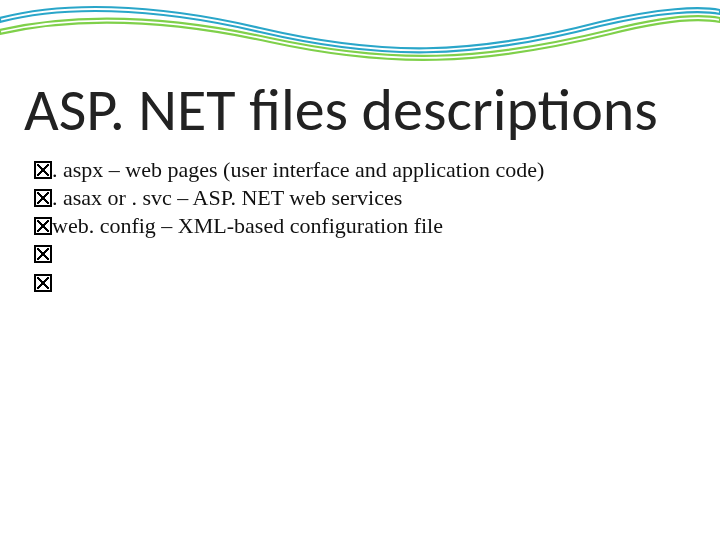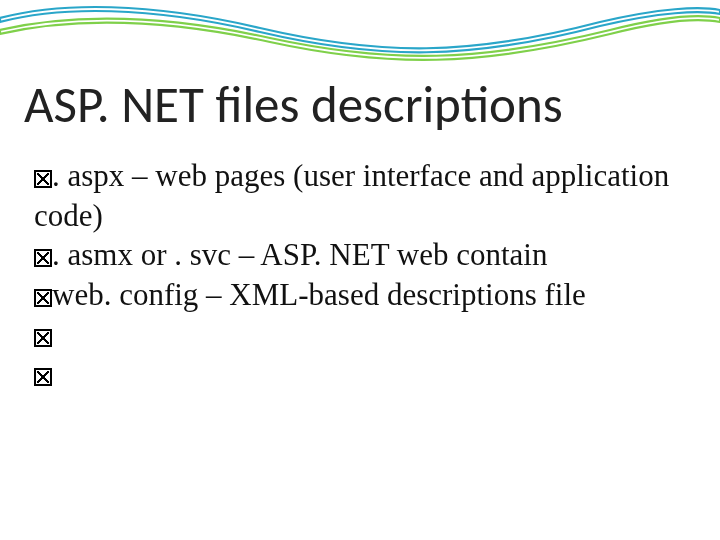--- a/index.html
+++ b/index.html
@@ -26,31 +26,31 @@
     width: 720px;
     height: 70px;
     pointer-events: none;
   }
   .title {
     position: absolute;
     top: 78px;
     left: 24px;
     right: 24px;
     font-family: Calibri, Arial, sans-serif;
-    font-size: 51px;
+    font-size: 60px;
     font-weight: 400;
     color: #222;
     line-height: 1.05;
   }
   .body {
     position: absolute;
     top: 156px;
     left: 34px;
     right: 50px;
-    font-size: 31px;
+    font-size: 22px;
     color: #111;
     line-height: 1.28;
   }
   .item {
     margin: 0;
   }
   .bullet {
     font-family: Arial, sans-serif;
     display: inline-block;
     width: 18px;
@@ -81,24 +81,24 @@
     <path d="M0,30 C70,14 160,14 270,38 C390,64 480,62 610,30 C665,16 700,14 720,18 L720,22 C700,18 665,20 610,34 C480,66 390,68 270,42 C160,18 70,18 0,34 Z" fill="none" stroke="#7fd04a" stroke-width="2.2"></path>
   </svg>
 
   <div class="title">ASP. NET files descriptions</div>
 
   <div class="body">
     <div class="item">
       <span class="bullet"></span><span>. aspx – web pages (user interface and application code)</span>
     </div>
     <div class="item">
-      <span class="bullet"></span><span>. asmx or . svc – ASP. NET web contain</span>
+      <span class="bullet"></span><span>. asax or . svc – ASP. NET web services</span>
     </div>
     <div class="item">
-      <span class="bullet"></span><span>web. config – XML-based descriptions file</span>
+      <span class="bullet"></span><span>web. config – XML-based configuration file</span>
     </div>
     <div class="item">
       <span class="bullet"></span>
     </div>
     <div class="item">
       <span class="bullet"></span>
     </div>
   </div>
 
 </div>

